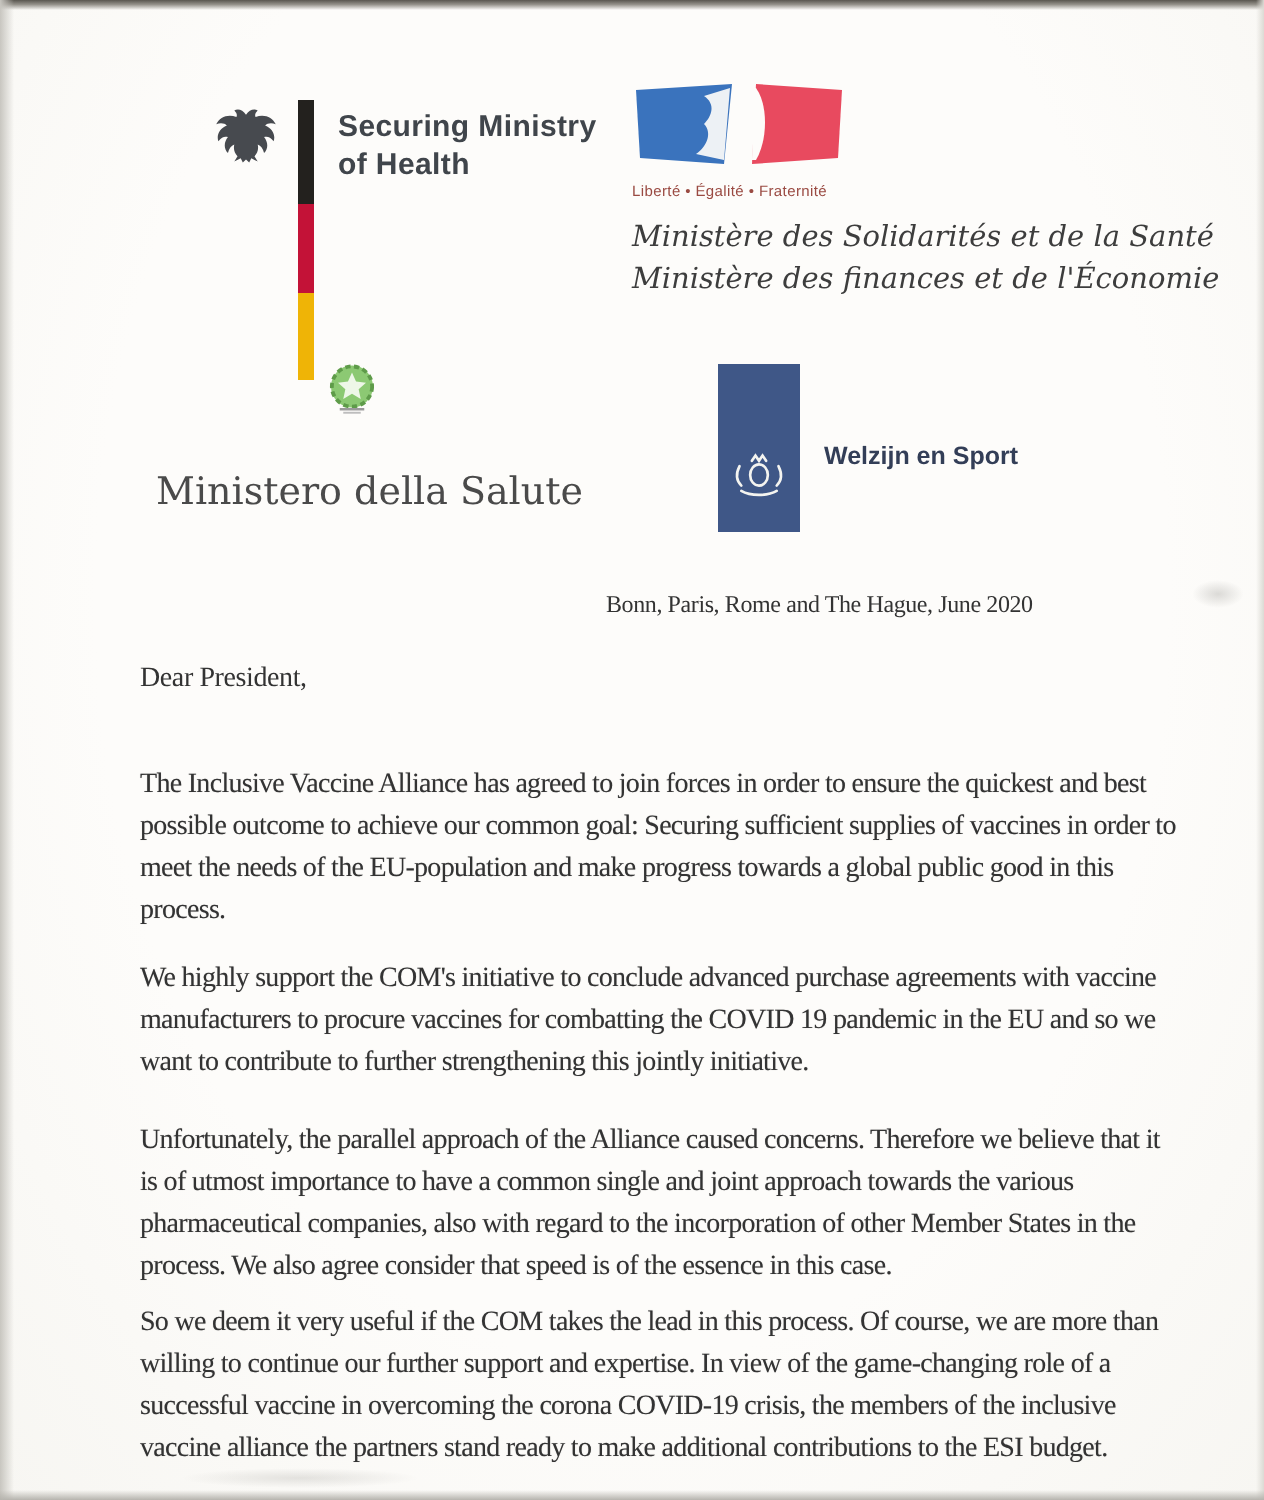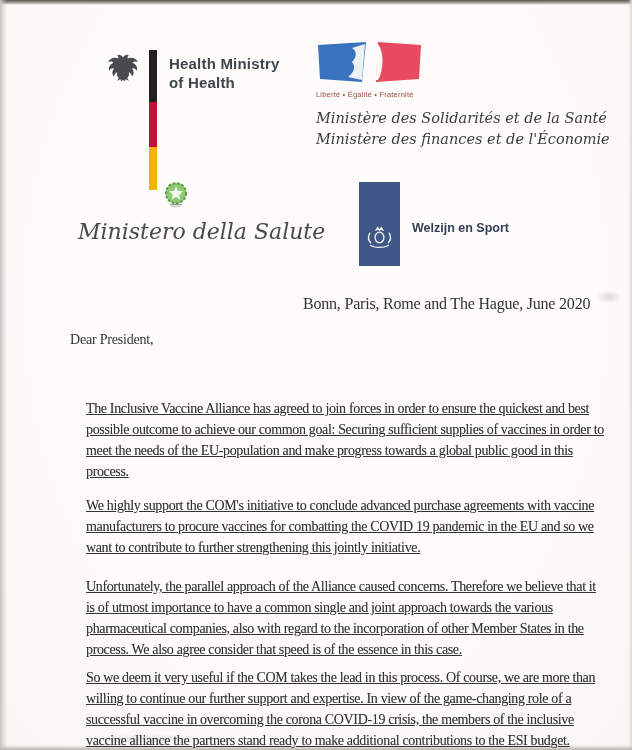--- a/index.html
+++ b/index.html
@@ -38,35 +38,35 @@
   .fr-block{position:absolute;left:316px;top:42px;width:250px;}
   .fr-motto{margin-top:4px;font-family:"Liberation Sans",sans-serif;font-size:7.5px;
     font-weight:400;color:#9a4a42;letter-spacing:.2px;}
   .fr-rep{margin-top:1px;font-family:"Liberation Sans",sans-serif;font-size:10.5px;
     font-weight:700;color:#8d3a34;letter-spacing:.6px;}
   .fr-script{margin-top:9px;font-family:"DejaVu Serif",serif;font-style:italic;
     font-size:14.5px;line-height:21px;color:#3d3d3d;white-space:nowrap;}
 
   
   .it-block{position:absolute;left:78px;top:180px;width:196px;text-align:center;}
-  .it-script{margin-top:5px;font-family:"DejaVu Serif",serif;font-style:italic;
-    font-size:22px;color:#4a4a4a;white-space:nowrap;}
+  .it-script{margin-top:20px;font-family:"DejaVu Serif",serif;
+    font-size:19px;color:#4a4a4a;white-space:nowrap;}
 
   
   .nl-block{position:absolute;left:359px;top:182px;height:90px;}
   .nl-banner{position:absolute;left:0;top:0;width:41px;height:84px;background:#3f5787;}
   .nl-crest{position:absolute;left:7px;top:44px;}
   .nl-name{position:absolute;left:53px;top:38px;font-family:"Liberation Sans",sans-serif;
     font-weight:700;font-size:12.5px;line-height:17px;color:#333e57;white-space:nowrap;}
 
   
-  .dateline{position:absolute;left:303px;top:295px;font-size:16px;letter-spacing:-.2px;color:#333;}
+  .dateline{position:absolute;left:303px;top:295px;font-size:12px;letter-spacing:-.2px;color:#333;}
   .salutation{position:absolute;left:70px;top:332px;font-size:14px;letter-spacing:-.2px;color:#333;}
-  .para{position:absolute;left:70px;width:518px;margin:16px;font-size:14px;line-height:21px;
-    letter-spacing:-.35px;color:#333;text-shadow:0 0 .4px rgba(40,40,40,.35);text-decoration:underline;}
+  .para{position:absolute;left:70px;width:518px;margin:0;font-size:14px;line-height:21px;
+    letter-spacing:-.35px;color:#333;text-shadow:0 0 .4px rgba(40,40,40,.35);}
   .p1{top:382px;} .p2{top:479px;} .p3{top:560px;} .p4{top:651px;}
 </style>
 </head>
 <body>
 
 <div class="page">
 
   <div class="edge-top"></div>
   <div class="edge-left"></div>
   <div class="edge-right"></div>
@@ -75,21 +75,21 @@
   <div class="smudge s2"></div>
 
   <div class="de-block">
     <span class="de-eagle">
       <svg viewBox="0 0 64 56" width="34" height="32">
         <path fill="#474a4f" d="M32 8 C29 3 24 2 21 4 C23 6 24 8 23 10 C15 7 7 10 4 17 C8 15 12 16 14 18 C7 21 4 27 6 33 C9 29 12 28 15 29 C11 34 11 40 15 44 C16 40 18 37 21 36 C20 40 21 44 24 47 L21 52 L27 49 L29 53 L32 50 L35 53 L37 49 L43 52 L40 47 C43 44 44 40 43 36 C46 37 48 40 49 44 C53 40 53 34 49 29 C52 28 55 29 58 33 C60 27 57 21 50 18 C52 16 56 15 60 17 C57 10 49 7 41 10 C40 8 41 6 43 4 C40 2 35 3 32 8 Z"></path>
       </svg>
     </span>
     <div class="de-stripe"></div>
     <div class="de-name">
-      <div>Health Ministry</div>
+      <div>Securing Ministry</div>
       <div>of Health</div>
     </div>
   </div>
 
   <div class="fr-block">
     <span>
       <svg width="106" height="40" viewBox="0 0 106 40">
         <path d="M2 3 L50 0 L46 40 L4 37 Z" fill="#3a73bd"></path>
         <path d="M62 0 L105 3 L103 37 L60 40 Z" fill="#e84a5f"></path>
         <path d="M36 6 C42 10 40 16 36 20 C40 24 38 31 32 35 L46 38 L49 2 Z" fill="#fdfcfa" opacity="0.92"></path>

